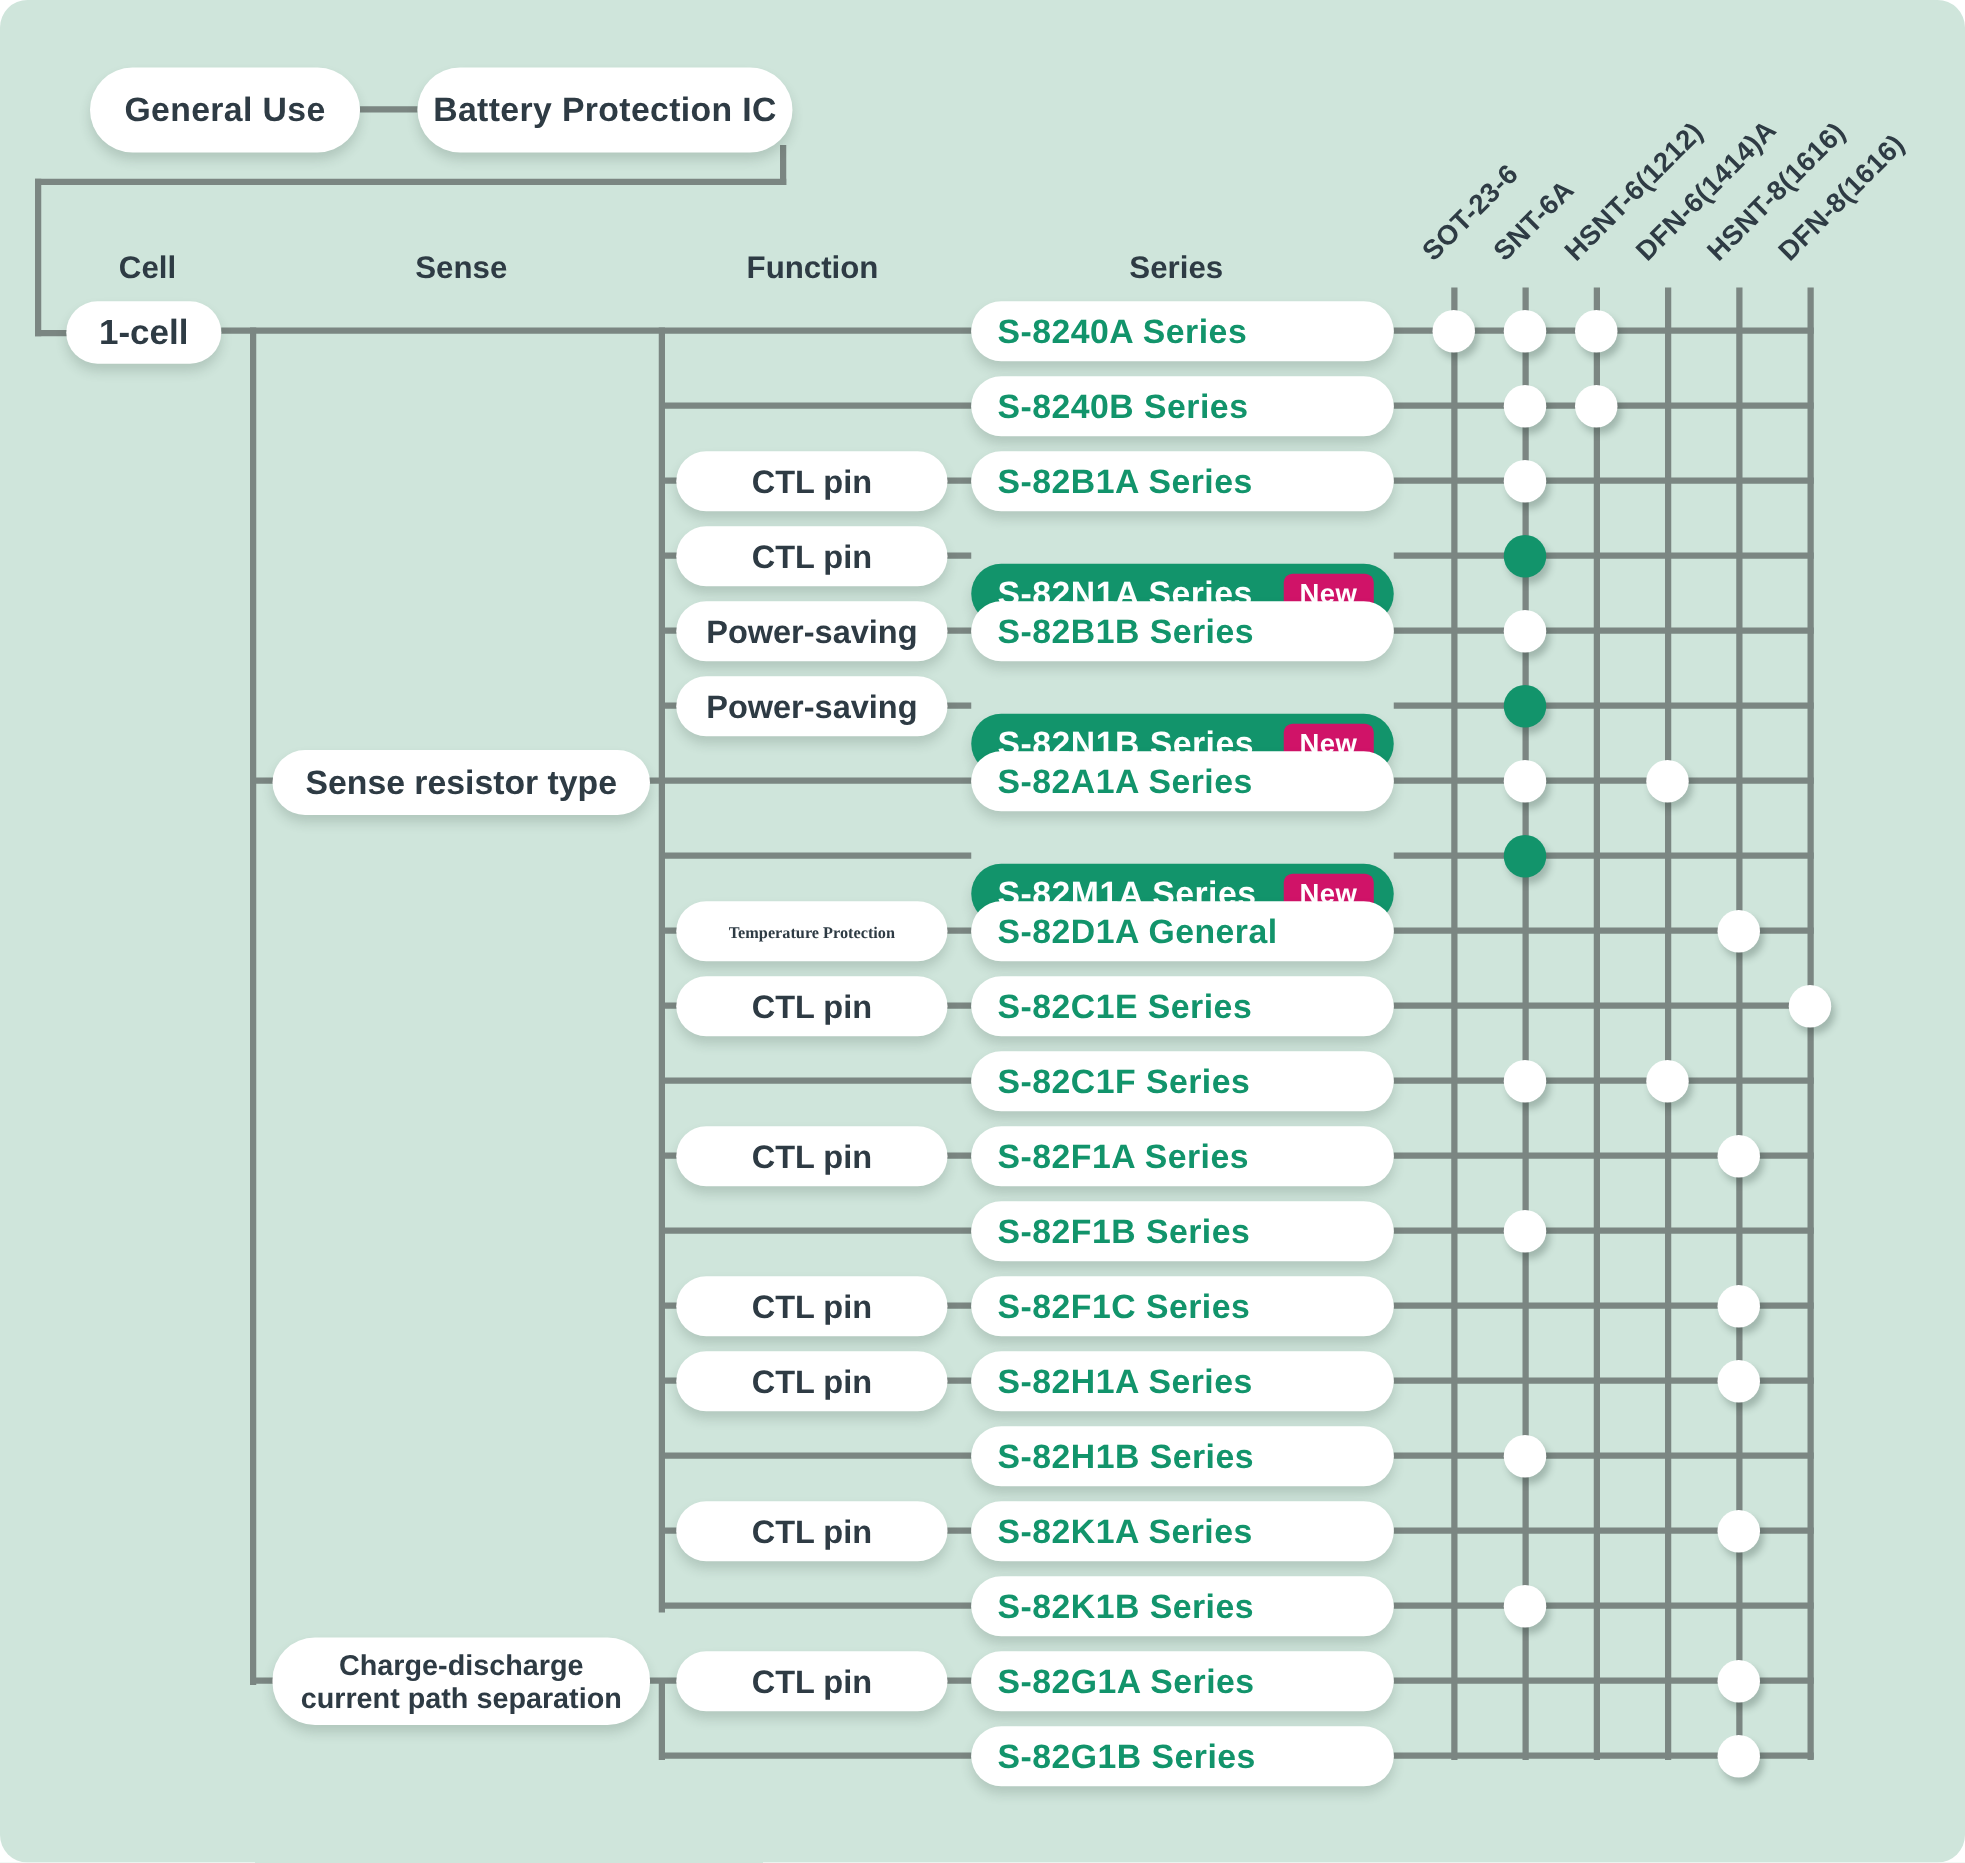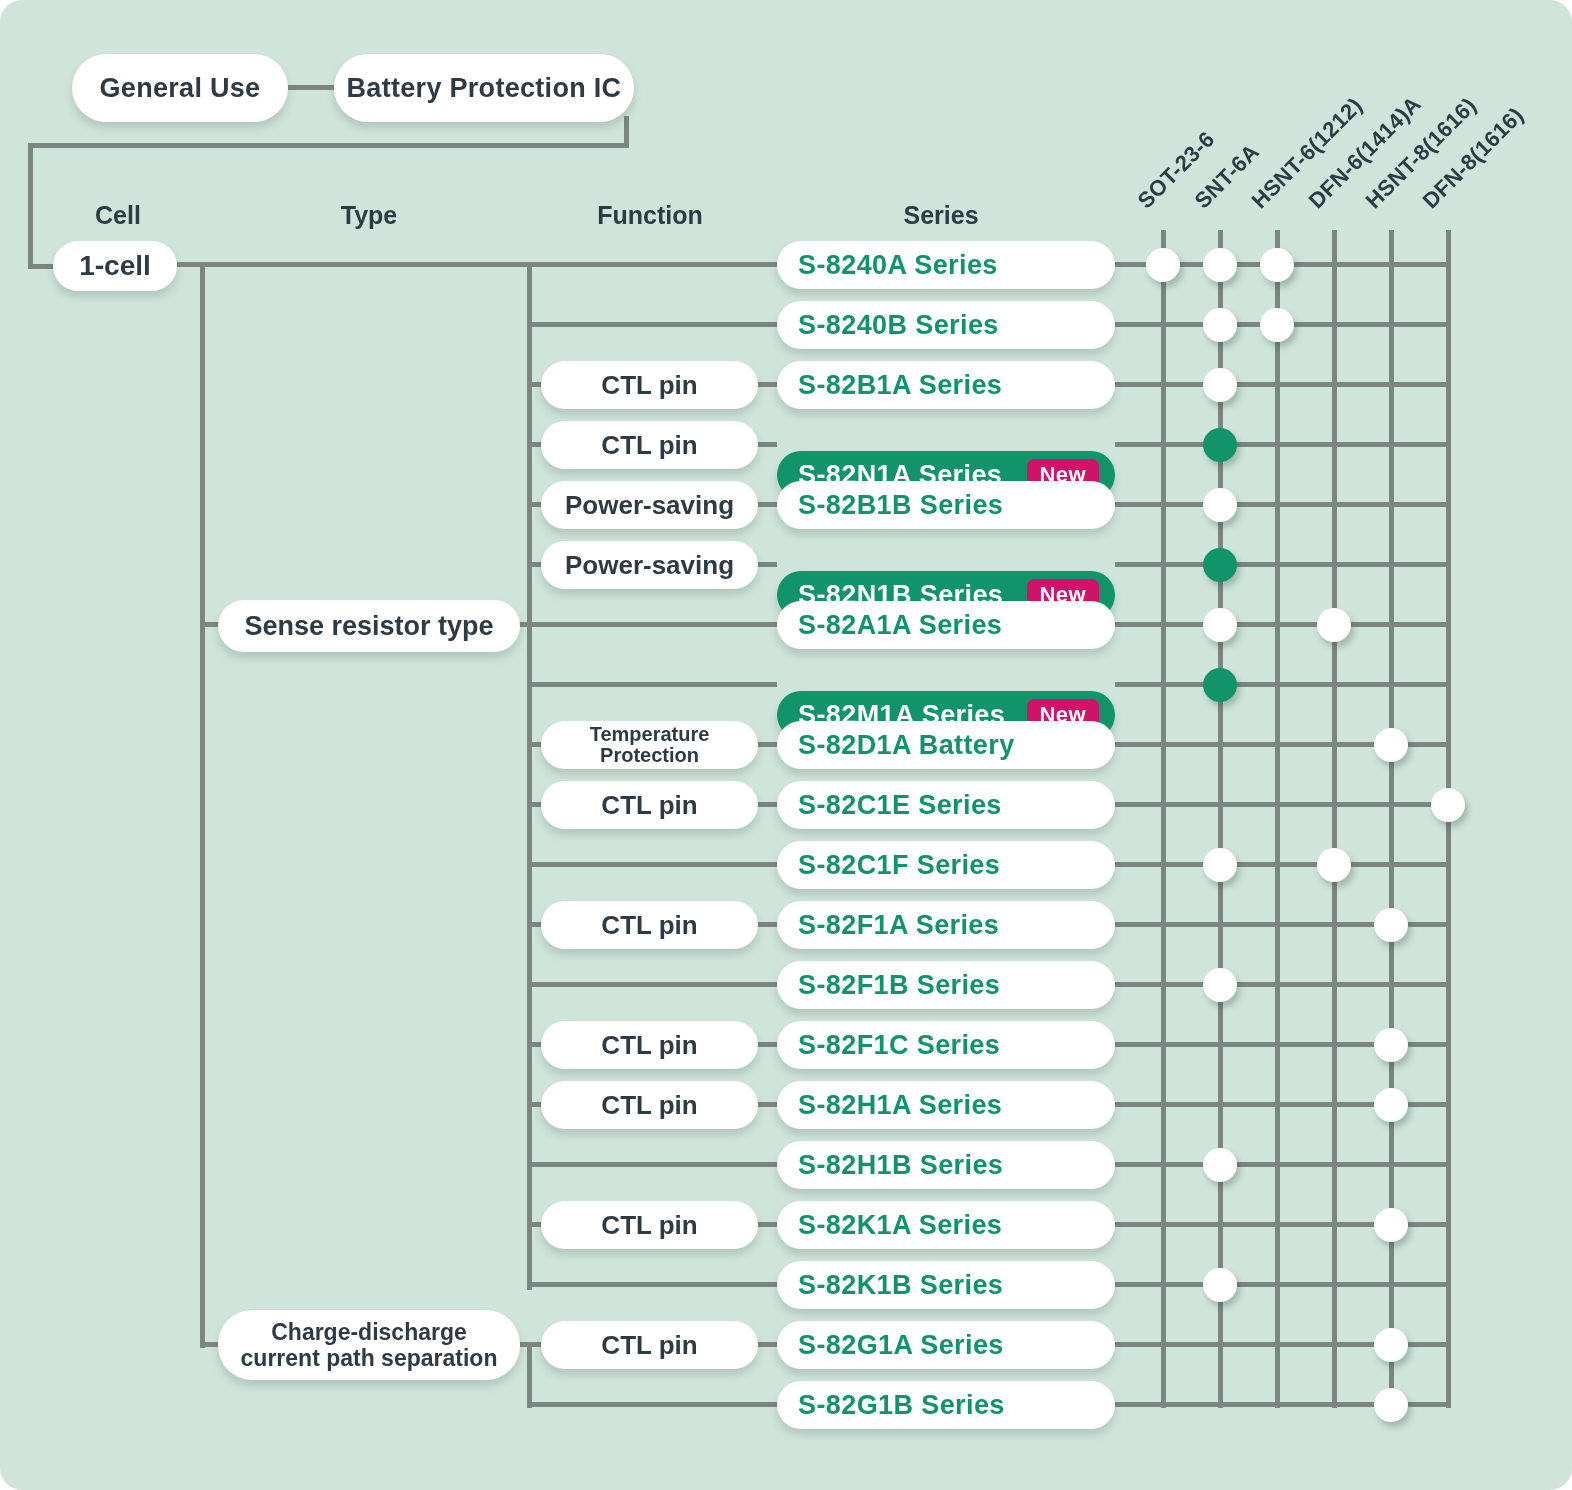--- a/index.html
+++ b/index.html
@@ -10,21 +10,21 @@
   .pill{position:absolute;background:#fff;border-radius:999px;
         box-shadow:0 6px 9px rgba(42,66,58,.18);
         display:flex;align-items:center;justify-content:center;
         color:var(--dark,#2e3b44);font-weight:bold;z-index:3;box-sizing:border-box;}
   .pill.green{background:var(--green,#12946b);color:#fff;margin-top:30px;}
   .toppill{font-size:27px;letter-spacing:.3px;}
   .hdr{position:absolute;transform:translate(-50%,-50%);color:var(--dark,#2e3b44);
        font-weight:bold;font-size:25px;z-index:2;white-space:nowrap;}
   .tline{position:absolute;background:var(--line,#7b8682);z-index:1;}
   .fpill{left:541px;width:217px;height:48px;font-size:26px;text-align:center;line-height:24px;}
-  .fpill.small{font-size:20px;line-height:21px;}
+  .fpill.small{font-size:13px;line-height:21px;font-family:Liberation Serif, serif;}
   .spill{left:777px;width:338px;height:48px;justify-content:flex-start;
          padding-left:21px;font-size:27px;color:var(--green,#12946b);letter-spacing:.4px;text-align:center;}
   .spill.green{color:#fff;}
   .badge{position:absolute;right:16px;top:50%;transform:translateY(-50%);
          background:var(--pink,#d01368);color:#fff;font-size:22px;font-weight:bold;
          padding:4px 13px;border-radius:7px;line-height:24px;}
   .dot{position:absolute;width:34px;height:34px;border-radius:50%;background:#fff;
        box-shadow:3px 5px 6px rgba(42,66,58,.28);z-index:4;}
   .dot.green{background:var(--green,#12946b);}
   .pkg{position:absolute;z-index:2;height:26px;line-height:26px;white-space:nowrap;
@@ -45,21 +45,21 @@
     <span>Battery Protection IC</span>
   </div>
 
   <div class="tline" style="left:288px;top:85px;width:46px;height:5px;"></div>
   <div class="tline" style="left:624px;top:116px;width:5px;height:32px;"></div>
   <div class="tline" style="left:28px;top:143px;width:601px;height:5px;"></div>
   <div class="tline" style="left:28px;top:143px;width:5px;height:126px;"></div>
   <div class="tline" style="left:28px;top:264px;width:30px;height:5px;"></div>
 
   <div class="hdr" style="left:118px;top:215px;">Cell</div>
-  <div class="hdr" style="left:369px;top:215px;">Type</div>
+  <div class="hdr" style="left:369px;top:215px;">Sense</div>
   <div class="hdr" style="left:650px;top:215px;">Function</div>
   <div class="hdr" style="left:941px;top:215px;">Series</div>
 
   <div class="pill" style="left:53px;top:241px;width:124px;height:50px;font-size:28px;">
     <span>1-cell</span>
   </div>
 
   <div class="tline" style="left:200px;top:262px;width:5px;height:1086px;"></div>
   <div class="tline" style="left:527px;top:262px;width:5px;height:1028px;"></div>
   <div class="tline" style="left:527px;top:1343px;width:5px;height:65px;"></div>
@@ -150,21 +150,21 @@
         <span>S-82M1A Series</span>
         <span class="badge">New</span>
       </div>
       <div class="dot green" style="left: 1203px; top: 668px;"></div>
       <div class="tline" style="left: 529px; top: 742px; width: 248px; height: 5px;"></div>
       <div class="tline" style="left: 1115px; top: 742px; width: 336px; height: 5px;"></div>
       <div class="pill fpill small" style="top: 721px;">
         <span>Temperature Protection</span>
       </div>
       <div class="pill spill" style="top: 721px;">
-        <span>S-82D1A Battery</span>
+        <span>S-82D1A General</span>
       </div>
       <div class="dot" style="left: 1374px; top: 728px;"></div>
       <div class="tline" style="left: 529px; top: 802px; width: 248px; height: 5px;"></div>
       <div class="tline" style="left: 1115px; top: 802px; width: 336px; height: 5px;"></div>
       <div class="pill fpill" style="top: 781px;">
         <span>CTL pin</span>
       </div>
       <div class="pill spill" style="top: 781px;">
         <span>S-82C1E Series</span>
       </div>

